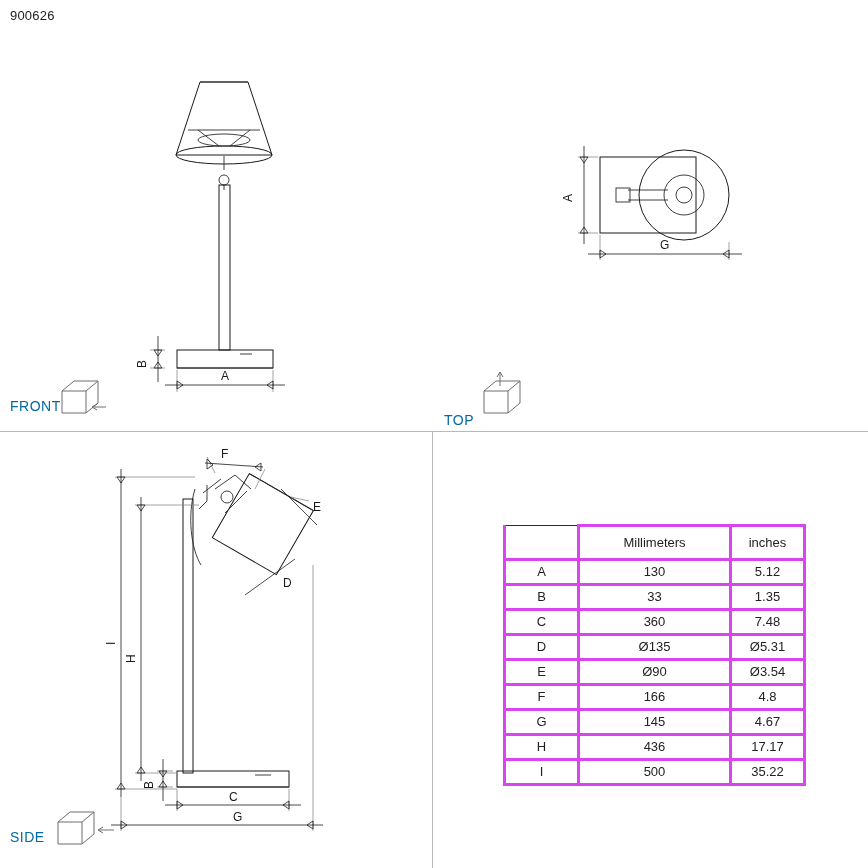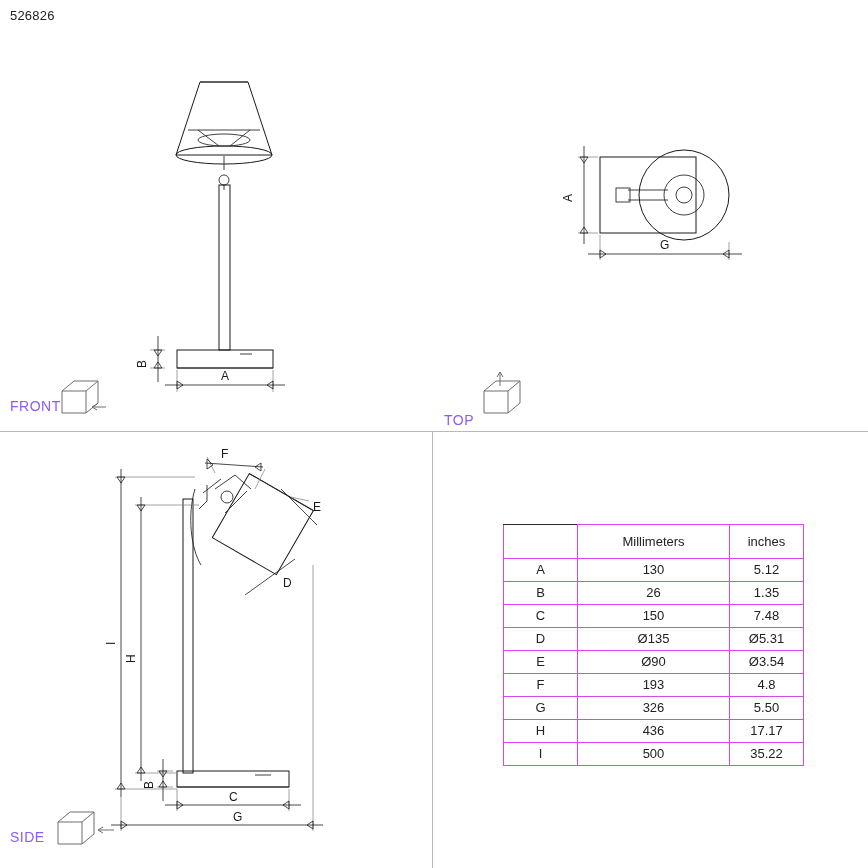--- a/index.html
+++ b/index.html
@@ -26,21 +26,21 @@
     background:#b9b9b9;
   }
   .div-v {
     position:absolute; left:432px; top:431px; width:1px; height:437px;
     background:#b9b9b9;
   }
 
   
   .view-label {
     position:absolute;
-    font-size:14px; color:#8b5cf6;
+    font-size:14px; color:#0369a1;
     letter-spacing:0.5px;
   }
   .cube { position:absolute; }
 
   
   svg { display:block; overflow:visible; }
   .ln { stroke:#1a1a1a; stroke-width:1; fill:none; }
   .ln-thin { stroke:#2b2b2b; stroke-width:0.9; fill:none; }
   .dim { stroke:#1a1a1a; stroke-width:0.8; fill:none; }
   .ext { stroke:#7d7d7d; stroke-width:0.7; fill:none; }
@@ -52,21 +52,21 @@
 
   
   .table-wrap {
     position:absolute; left:503px; top:524px;
   }
   table.spec {
     border-collapse:collapse;
     font-size:13px;
   }
   table.spec td, table.spec th {
-    border:1px solid #d946ef;
+    border:3px solid #d946ef;
     padding:2px 8px;
     text-align:center;
     font-weight:normal;
     height:22px;
     line-height:18px;
   }
   table.spec thead th {
     height:34px;
   }
   table.spec thead th.blank {
@@ -74,21 +74,21 @@
   }
   table.spec td.key { width:74px; }
   table.spec td.mm, table.spec th.mm { width:152px; }
   table.spec td.inch, table.spec th.inch { width:74px;text-align:center; }
 </style>
 </head>
 <body>
 
 <div class="sheet">
 
-  <div class="product-code">526826</div>
+  <div class="product-code">900626</div>
 
   <div class="div-h"></div>
   <div class="div-v"></div>
 
   <svg style="position:absolute; left:120px; top:30px;" width="300" height="380">
 
     <path class="ln" d="M80 52 L128 52 L152 125 L56 125 Z" fill="#fff"></path>
     <path class="ln-thin" d="M80 52 L128 52"></path>
     <ellipse class="ln" cx="104" cy="125" rx="48" ry="9" fill="#fff"></ellipse>
 
@@ -246,47 +246,47 @@
         </tr>
       </thead>
       <tbody>
         <tr>
           <td class="key">A</td>
           <td class="mm">130</td>
           <td class="inch">5.12</td>
         </tr>
         <tr>
           <td class="key">B</td>
-          <td class="mm">26</td>
+          <td class="mm">33</td>
           <td class="inch">1.35</td>
         </tr>
         <tr>
           <td class="key">C</td>
-          <td class="mm">150</td>
+          <td class="mm">360</td>
           <td class="inch">7.48</td>
         </tr>
         <tr>
           <td class="key">D</td>
           <td class="mm">Ø135</td>
           <td class="inch">Ø5.31</td>
         </tr>
         <tr>
           <td class="key">E</td>
           <td class="mm">Ø90</td>
           <td class="inch">Ø3.54</td>
         </tr>
         <tr>
           <td class="key">F</td>
-          <td class="mm">193</td>
+          <td class="mm">166</td>
           <td class="inch">4.8</td>
         </tr>
         <tr>
           <td class="key">G</td>
-          <td class="mm">326</td>
-          <td class="inch">5.50</td>
+          <td class="mm">145</td>
+          <td class="inch">4.67</td>
         </tr>
         <tr>
           <td class="key">H</td>
           <td class="mm">436</td>
           <td class="inch">17.17</td>
         </tr>
         <tr>
           <td class="key">I</td>
           <td class="mm">500</td>
           <td class="inch">35.22</td>

